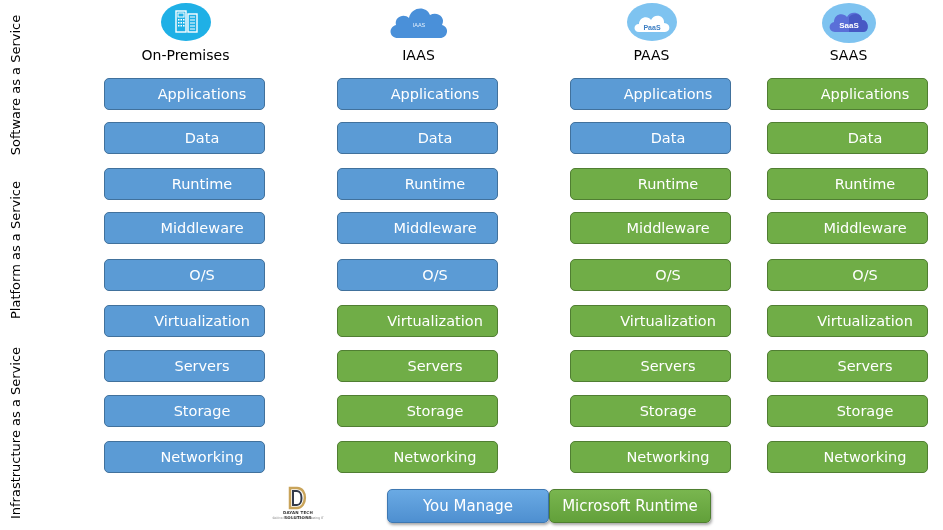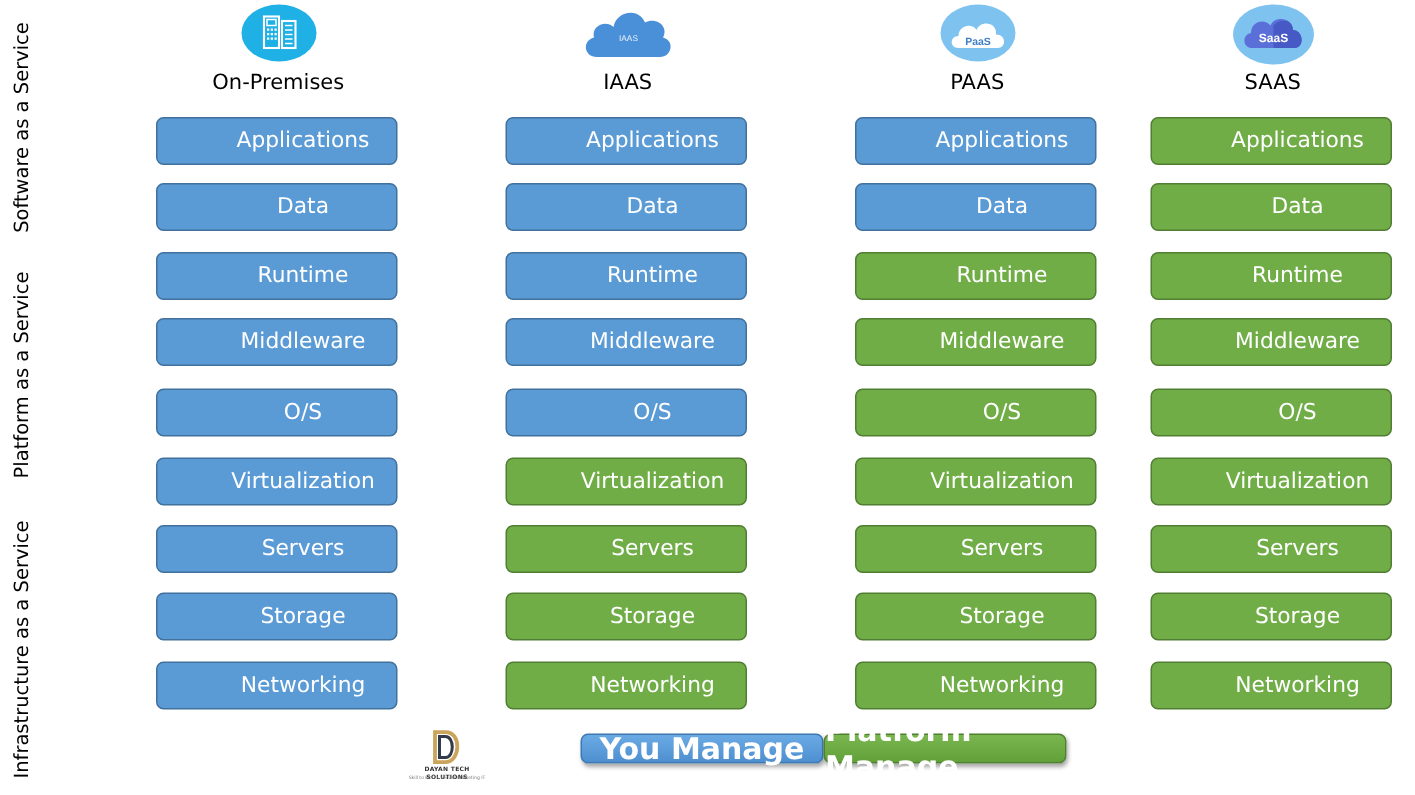--- a/index.html
+++ b/index.html
@@ -15,23 +15,23 @@
   .col-icon { position: absolute; top: 2px; left: 50%; transform: translateX(-50%); }
   .col-title { position: absolute; top: 47px; left: 0; width: 100%; text-align: center;
     font-size: 14px; color: #000; }
 
   .layer { position: absolute; left: 0; width: 161px; height: 32px; border-radius: 5px;
     color: #ffffff; font-size: 14.5px; display: flex; align-items: center;
     justify-content: center; box-sizing: border-box; padding-left: 35px; }
   .layer.you { background: #5b9bd5; border: 1px solid #41719c; }
   .layer.ms  { background: #70ad47; border: 1px solid #507e32; }
 
-  .legend-btn { position: absolute; top: 489px; height: 20px; border-radius: 5px;
-    color: #fff; font-size: 20px; display: flex; align-items: center; justify-content: center;
-    box-sizing: border-box; box-shadow: 1px 2px 3px rgba(0,0,0,0.35); font-weight: bold; }
+  .legend-btn { position: absolute; top: 489px; height: 34px; border-radius: 5px;
+    color: #fff; font-size: 15px; display: flex; align-items: center; justify-content: center;
+    box-sizing: border-box; box-shadow: 1px 2px 3px rgba(0,0,0,0.35); }
   .legend-btn.you { left: 387px; width: 162px;
     background: linear-gradient(#6aaae4, #4e8fd0); border: 1px solid #3e78b2; }
   .legend-btn.ms { left: 549px; width: 162px;
     background: linear-gradient(#79b64f, #62a03a); border: 1px solid #4f7f30; }
 
   .logo { position: absolute; left: 270px; top: 486px; width: 56px; height: 36px; }
   .logo-text { position: absolute; left: 0; top: 24px; width: 56px; text-align: center;
     font-size: 4px; font-weight: bold; color: #333; letter-spacing: 0.2px; }
   .logo-sub { position: absolute; left: 0; top: 30px; width: 56px; text-align: center;
     font-size: 3px; color: #777; }
@@ -159,13 +159,13 @@
 <div class="logo">
   <svg width="56" height="24" viewBox="0 0 56 24">
     <path d="M20 2 L20 22 L27 22 C37 22 38 2 27 2 Z" fill="none" stroke="#c9a45a" stroke-width="2.5"></path>
     <path d="M23 5 L23 19 L27 19 C33 19 33 5 27 5 Z" fill="none" stroke="#333a4a" stroke-width="2"></path>
   </svg>
   <div class="logo-text">DAYAN TECH SOLUTIONS</div>
   <div class="logo-sub">Skill to EDU • Secure Marketing IT</div>
 </div>
 
 <div class="legend-btn you">You Manage</div>
-<div class="legend-btn ms">Platform Manage</div>
+<div class="legend-btn ms">Microsoft Runtime</div>
 
 </body></html>

